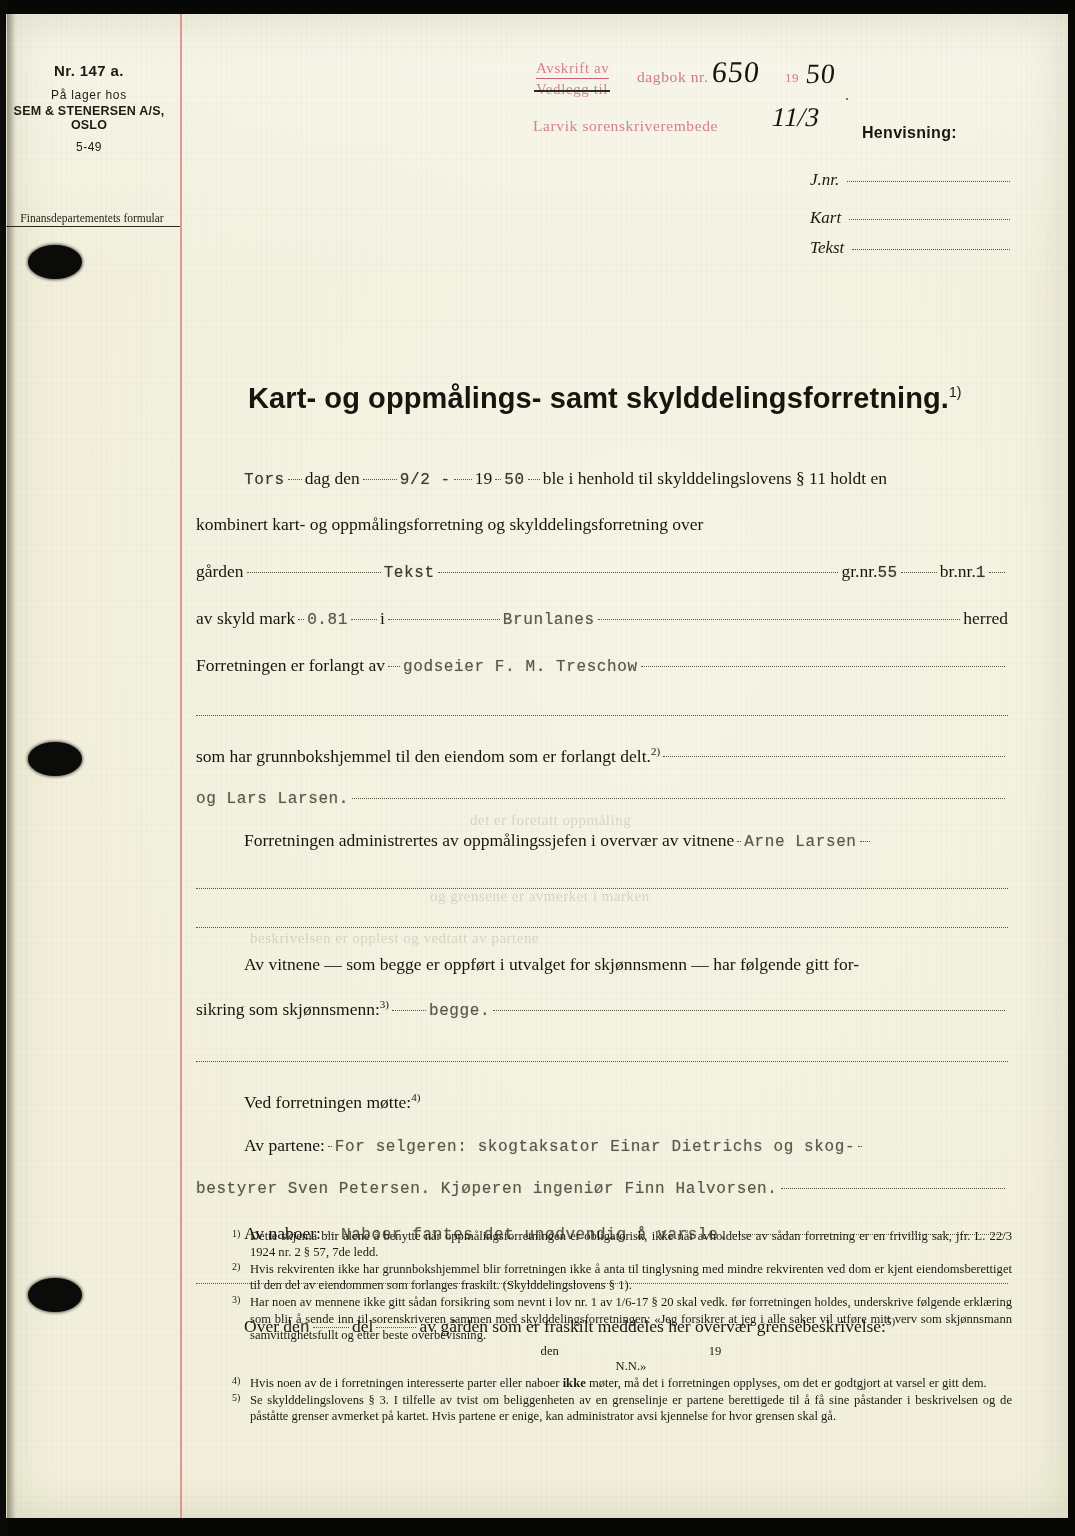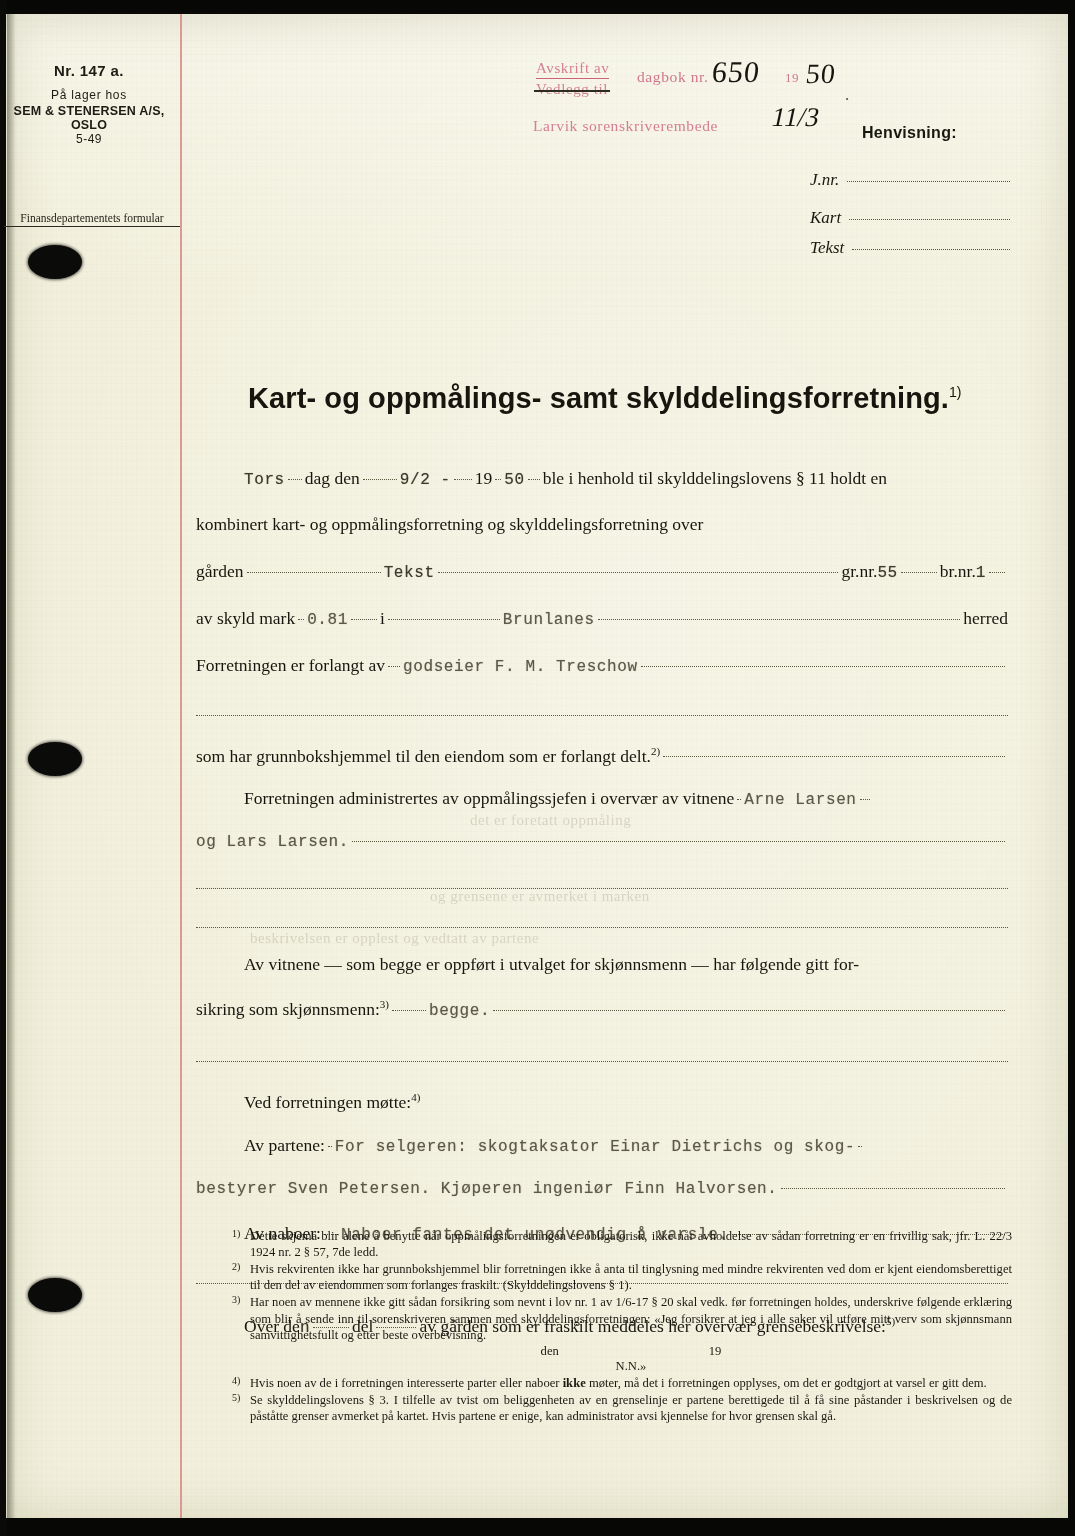--- a/index.html
+++ b/index.html
@@ -41,21 +41,21 @@
   
   .hole{position:absolute;width:54px;height:34px;border-radius:50%;
     background:#0b0b09;box-shadow:0 0 3px 1px rgba(0,0,0,.6);}
 
   
   .imprint{position:absolute;left:0;top:62px;width:178px;text-align:center;
     font-family:"Liberation Sans",sans-serif;color:#1d1c14;}
   .imprint .nr{font-size:15px;font-weight:bold;letter-spacing:.4px;}
   .imprint .l1{font-size:12px;margin-top:9px;letter-spacing:.7px;}
   .imprint .l2{font-size:12.5px;font-weight:bold;letter-spacing:.2px;margin-top:2px;}
-  .imprint .l3{font-size:12px;letter-spacing:.5px;}
+  .imprint .l3{font-size:12px;margin-top:8px;letter-spacing:.5px;}
   .fdep{position:absolute;left:4px;top:212px;width:176px;text-align:center;
     font-family:"Liberation Serif",serif;font-size:11.5px;color:#26241a;
     border-bottom:1px solid #2a2820;padding-bottom:2px;}
 
   
   .stamp{position:absolute;color:#d4748c;font-family:"Liberation Serif",serif;
     letter-spacing:.6px;opacity:.92;}
   .st-avskrift{left:536px;top:60px;font-size:15px;}
   .st-avskrift .u{border-bottom:1.6px solid #c8566f;padding-bottom:1px;display:inline-block;}
   .st-vedlegg{left:536px;top:81px;font-size:15px;position:relative;}
@@ -236,31 +236,31 @@
       <span class="line"></span>
     </div>
 
     <div class="blankline" style="margin-top:40px;"></div>
 
     <div class="frow" style="margin-top:30px;">
       <span class="lbl"><span>som har grunnbokshjemmel til den eiendom som er forlangt delt.</span><sup style="font-size:11px;">2)</sup></span>
       <span class="line"></span>
     </div>
 
+    <div class="frow" style="margin-top:26px;">
+      <span class="tw">og Lars Larsen.</span>
+      <span class="line"></span>
+    </div>
+
     <div class="frow" style="margin-top:25px;">
       <span style="width:48px;display:inline-block;">&nbsp;</span>
       <span class="lbl">Forretningen administrertes av oppmålingssjefen i overvær av vitnene</span>
       <span class="line" style="flex:0 0 4px;"></span>
       <span class="tw">Arne Larsen</span>
       <span class="line" style="flex:0 0 10px;"></span>
-    </div>
-
-    <div class="frow" style="margin-top:26px;">
-      <span class="tw">og Lars Larsen.</span>
-      <span class="line"></span>
     </div>
 
     <div class="blankline" style="margin-top:38px;"></div>
     <div class="blankline" style="margin-top:38px;"></div>
 
     <div class="frow" style="margin-top:28px;">
       <span style="width:48px;display:inline-block;">&nbsp;</span>
       <span class="lbl">Av vitnene — som begge er oppført i utvalget for skjønnsmenn — har følgende gitt for-</span>
     </div>
     <div class="frow" style="margin-top:26px;">

